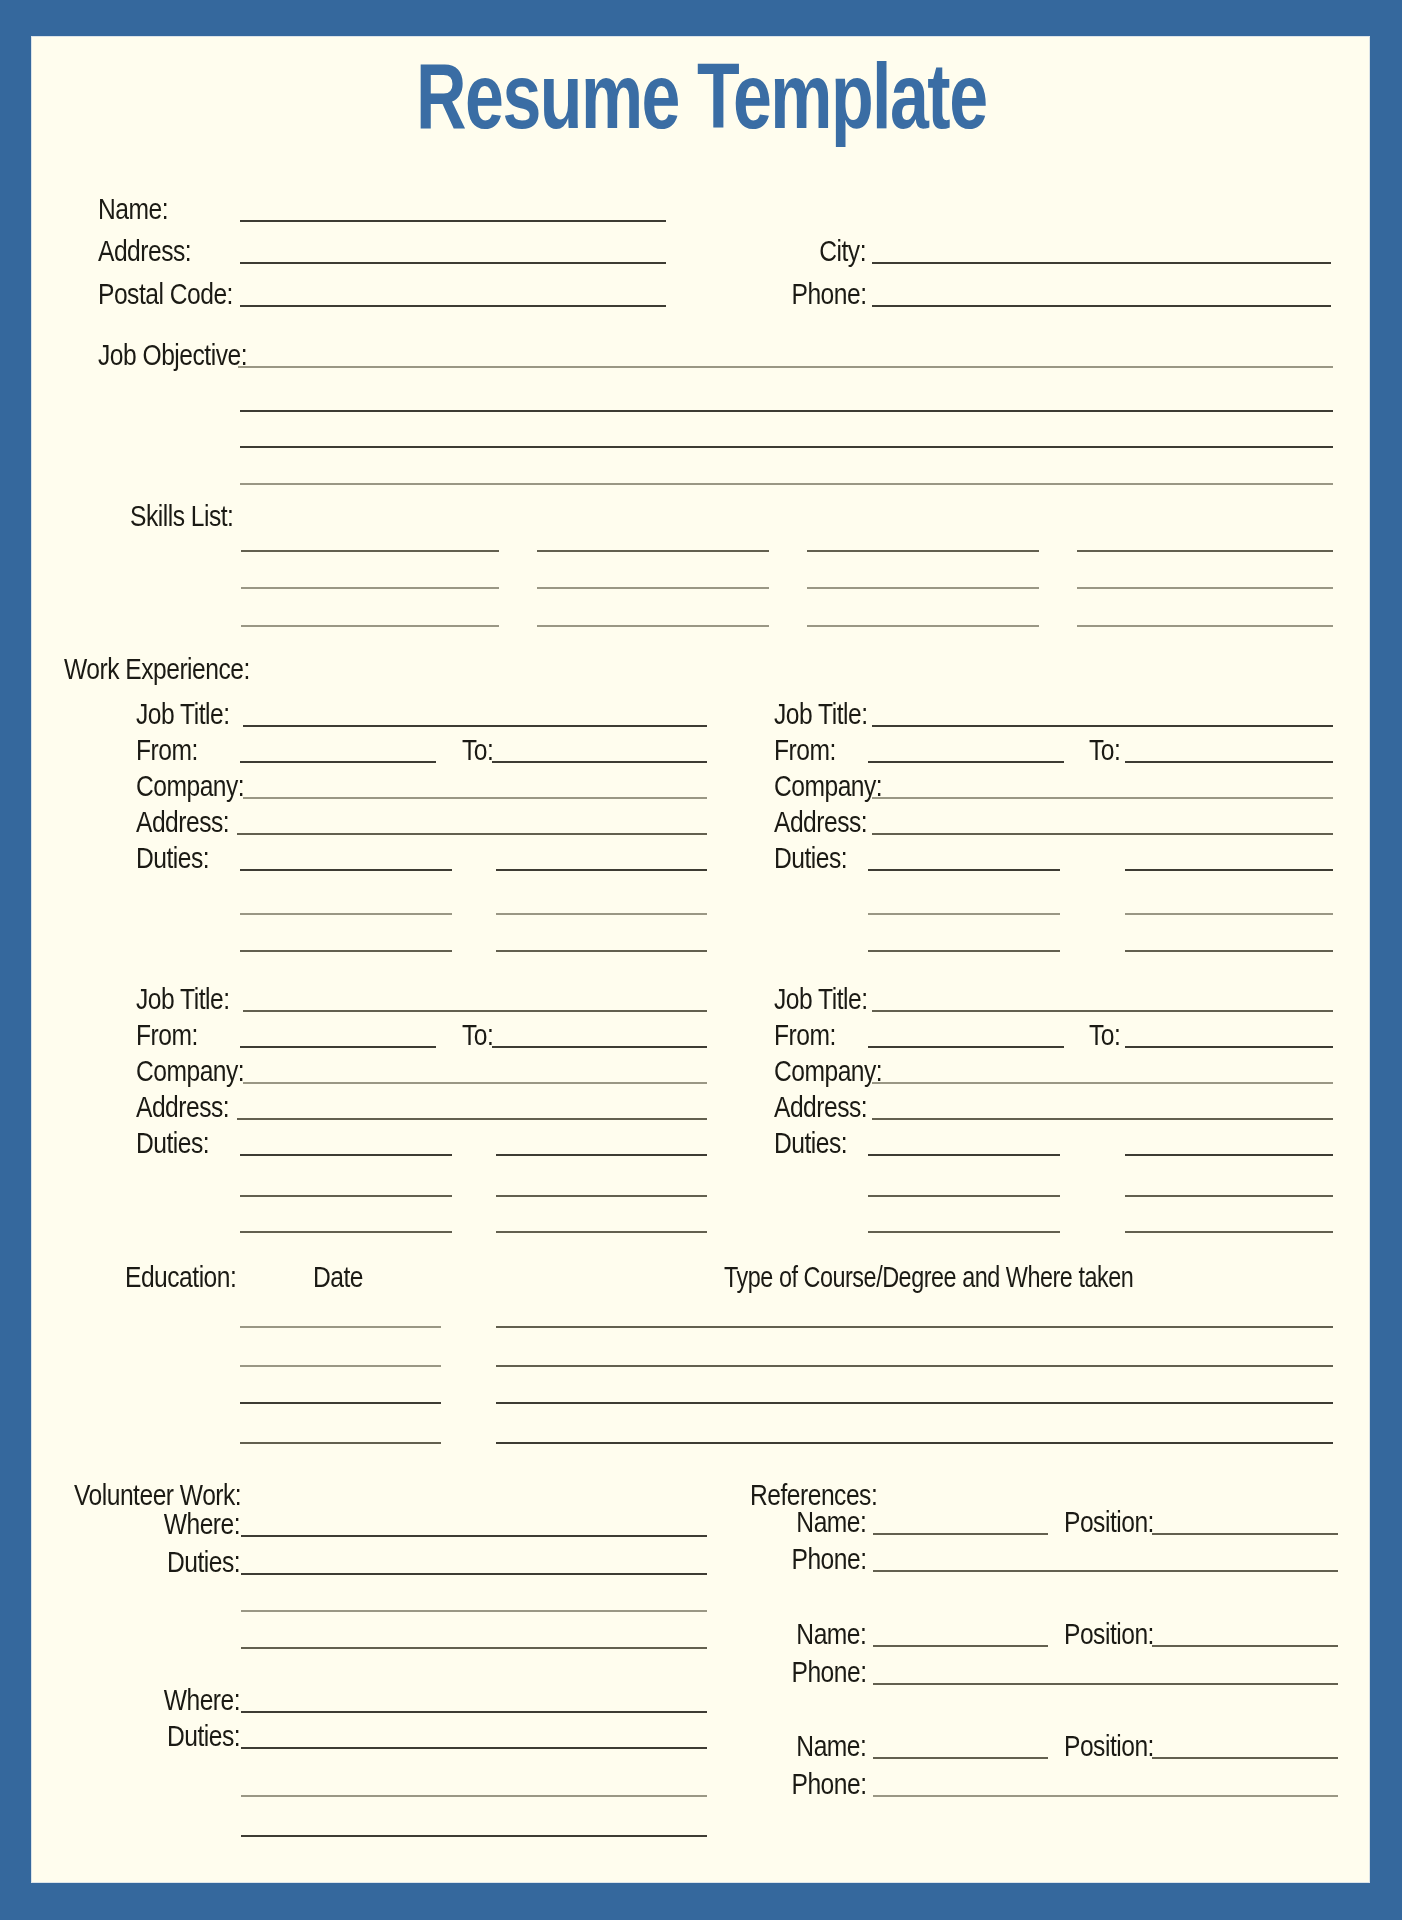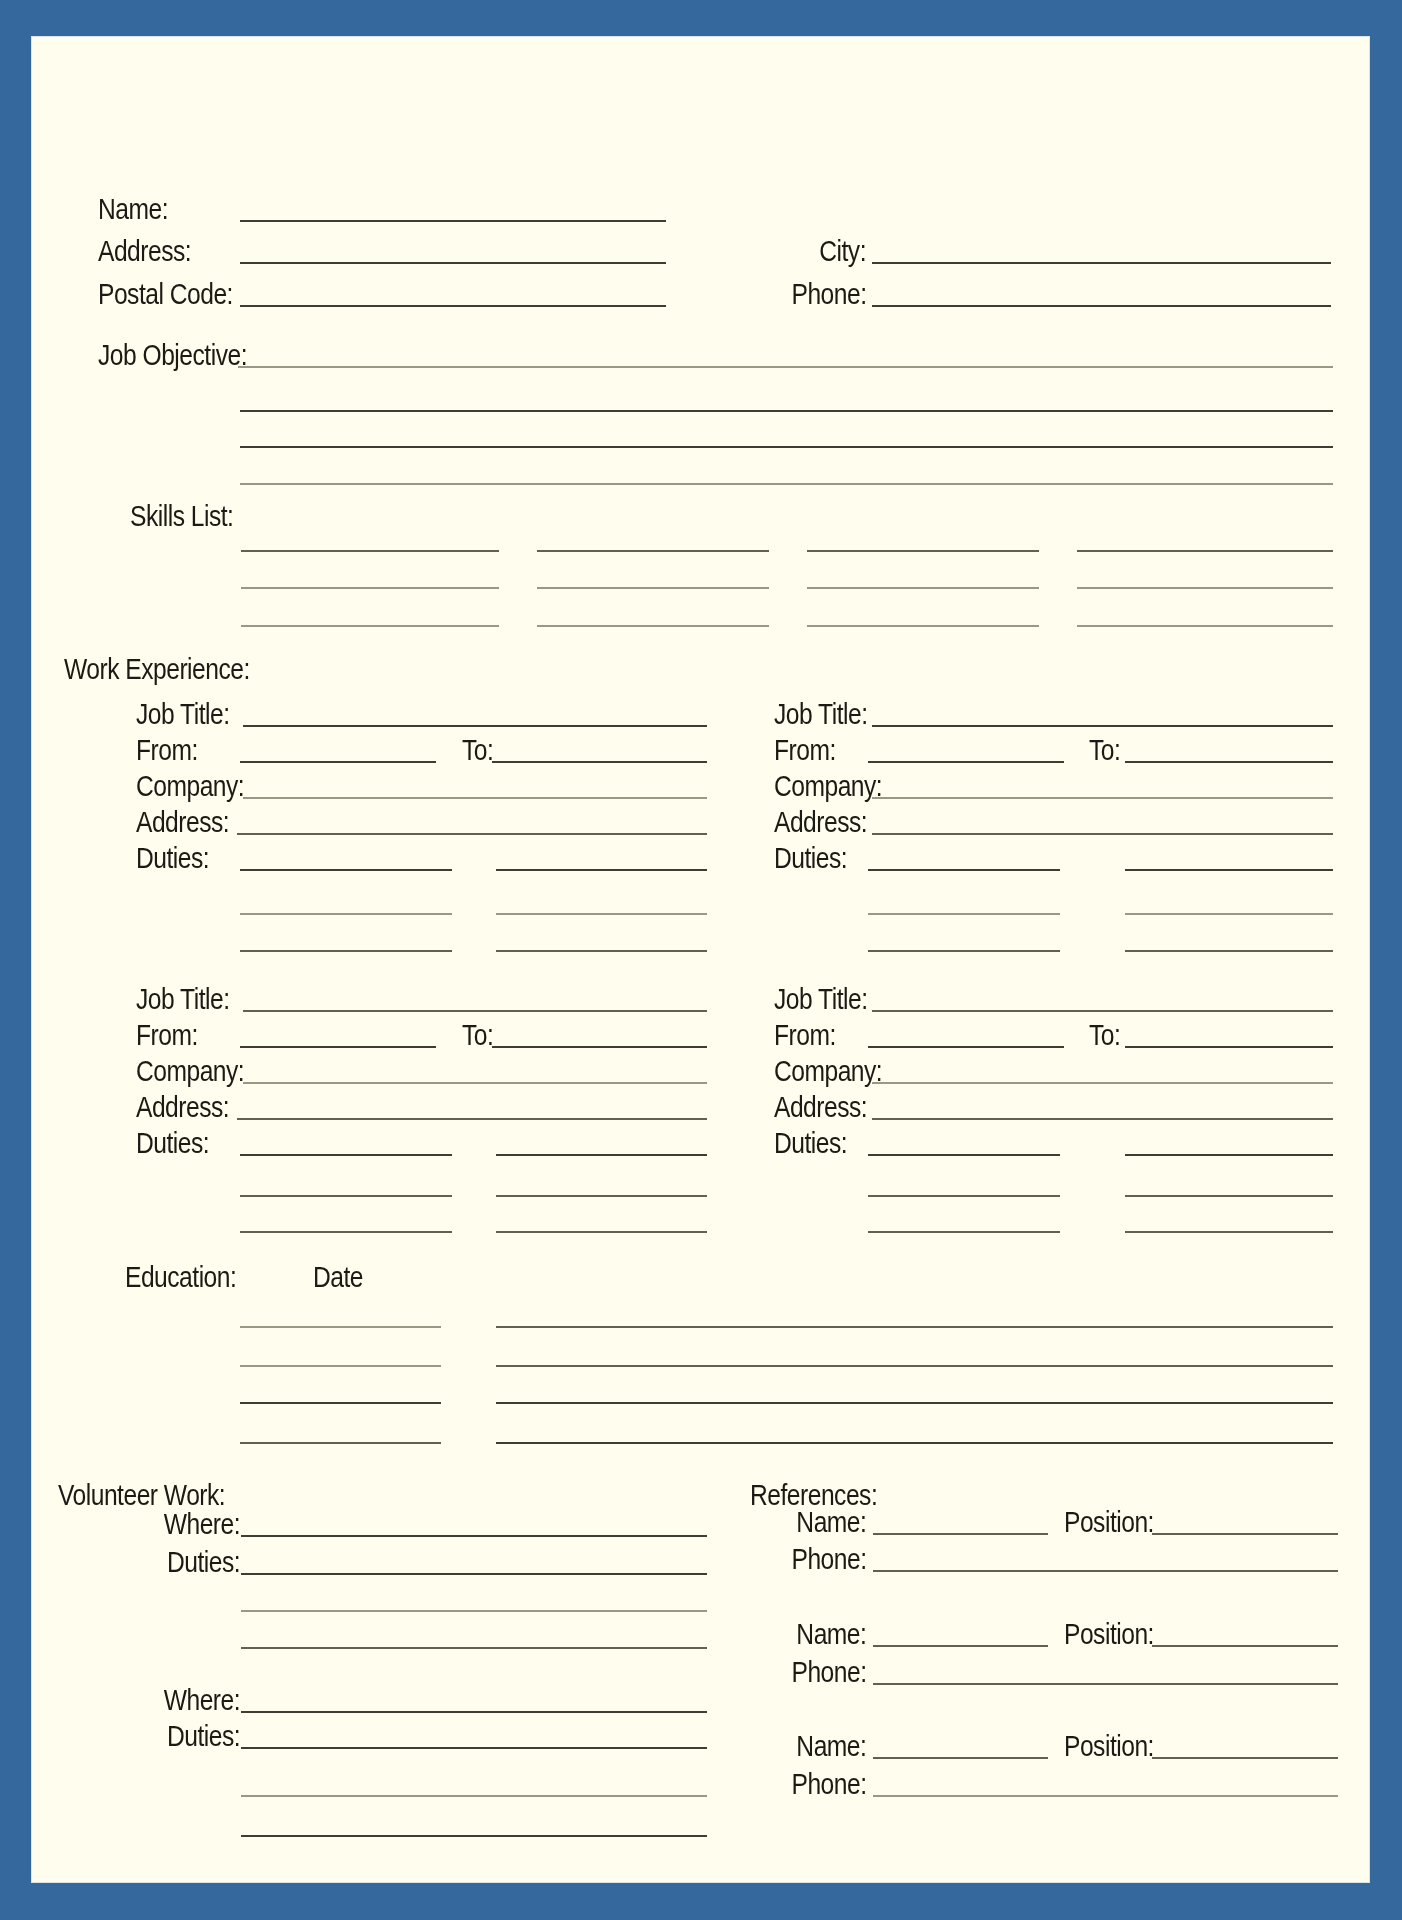--- a/index.html
+++ b/index.html
@@ -17,20 +17,21 @@
   .ln.lt{border-top-color:var(--line_light,#9a9784);}
   .ln.dk{border-top-color:var(--line_dark,#3e3c33);}
 </style>
 </head>
 <body>
 
 <div class="page">
   <div class="paper"></div>
   <div class="layer">
 
+    <div class="ttl"><span>Resume Template</span></div>
 
     <div class="lbl" style="left:98px;top:194px"><span>Name:</span></div>
     <div class="ln dk" style="left:240px;top:220px;width:426px"></div>
     <div class="lbl" style="left:98px;top:236px"><span>Address:</span></div>
     <div class="ln dk" style="left:240px;top:262px;width:426px"></div>
     <div class="lbl ra" style="right:536px;top:236px"><span>City:</span></div>
     <div class="ln dk" style="left:872px;top:262px;width:459px"></div>
     <div class="lbl" style="left:98px;top:279px"><span>Postal Code:</span></div>
     <div class="ln dk" style="left:240px;top:305px;width:426px"></div>
     <div class="lbl ra" style="right:536px;top:279px"><span>Phone:</span></div>
@@ -133,30 +134,31 @@
       <div class="ln dk" style="left:868px;top:1154px;width:192px"></div>
       <div class="ln dk" style="left:1125px;top:1154px;width:208px"></div>
       <div class="ln" style="left:868px;top:1195px;width:192px"></div>
       <div class="ln" style="left:1125px;top:1195px;width:208px"></div>
       <div class="ln" style="left:868px;top:1231px;width:192px"></div>
       <div class="ln" style="left:1125px;top:1231px;width:208px"></div>
     </div>
 
     <div class="lbl" style="left:125px;top:1262px"><span>Education:</span></div>
     <div class="lbl" style="left:313px;top:1262px"><span>Date</span></div>
+    <div class="lbl course" style="left:724px;top:1262px"><span>Type of Course/Degree and Where taken</span></div>
     <div class="ln lt" style="left:240px;top:1326px;width:201px"></div>
     <div class="ln" style="left:496px;top:1326px;width:837px"></div>
     <div class="ln lt" style="left:240px;top:1365px;width:201px"></div>
     <div class="ln" style="left:496px;top:1365px;width:837px"></div>
     <div class="ln dk" style="left:240px;top:1402px;width:201px"></div>
     <div class="ln dk" style="left:496px;top:1402px;width:837px"></div>
     <div class="ln" style="left:240px;top:1442px;width:201px"></div>
     <div class="ln dk" style="left:496px;top:1442px;width:837px"></div>
 
-    <div class="lbl" style="left:58px;top:1480px"><span>Volunteer Work:</span></div>
+    <div class="lbl" style="left:74px;top:1480px"><span>Volunteer Work:</span></div>
     <div>
       <div class="lbl ra" style="right:1162px;top:1509px"><span>Where:</span></div>
       <div class="ln dk" style="left:241px;top:1535px;width:466px"></div>
       <div class="lbl ra" style="right:1162px;top:1547px"><span>Duties:</span></div>
       <div class="ln dk" style="left:241px;top:1573px;width:466px"></div>
       <div class="ln lt" style="left:241px;top:1610px;width:466px"></div>
       <div class="ln" style="left:241px;top:1647px;width:466px"></div>
     </div>
     <div>
       <div class="lbl ra" style="right:1162px;top:1685px"><span>Where:</span></div>

